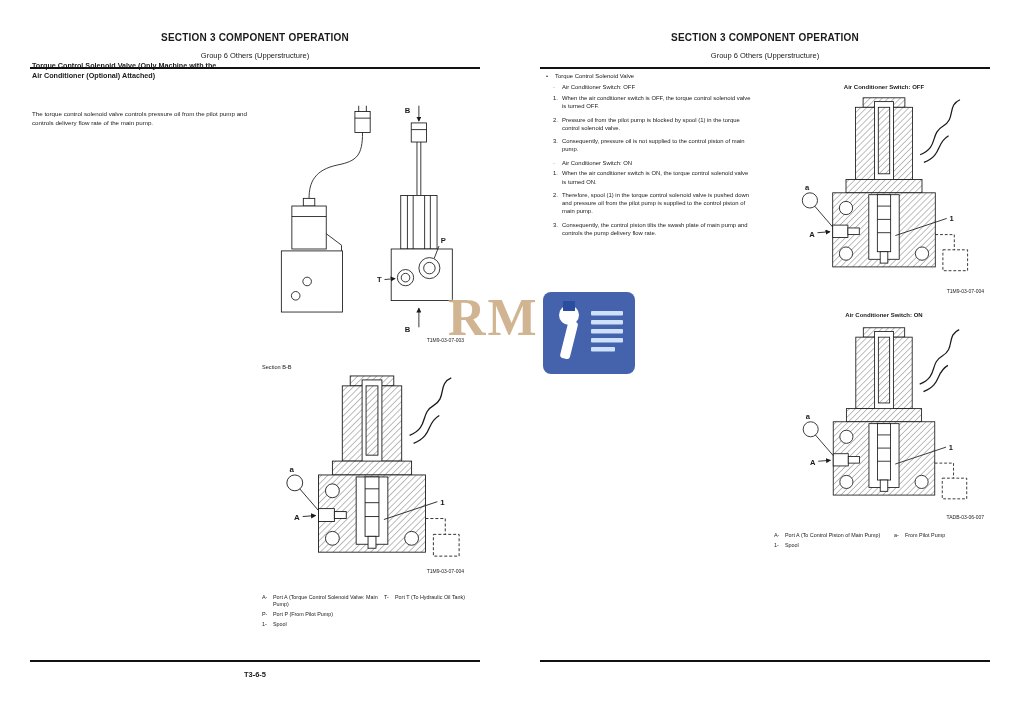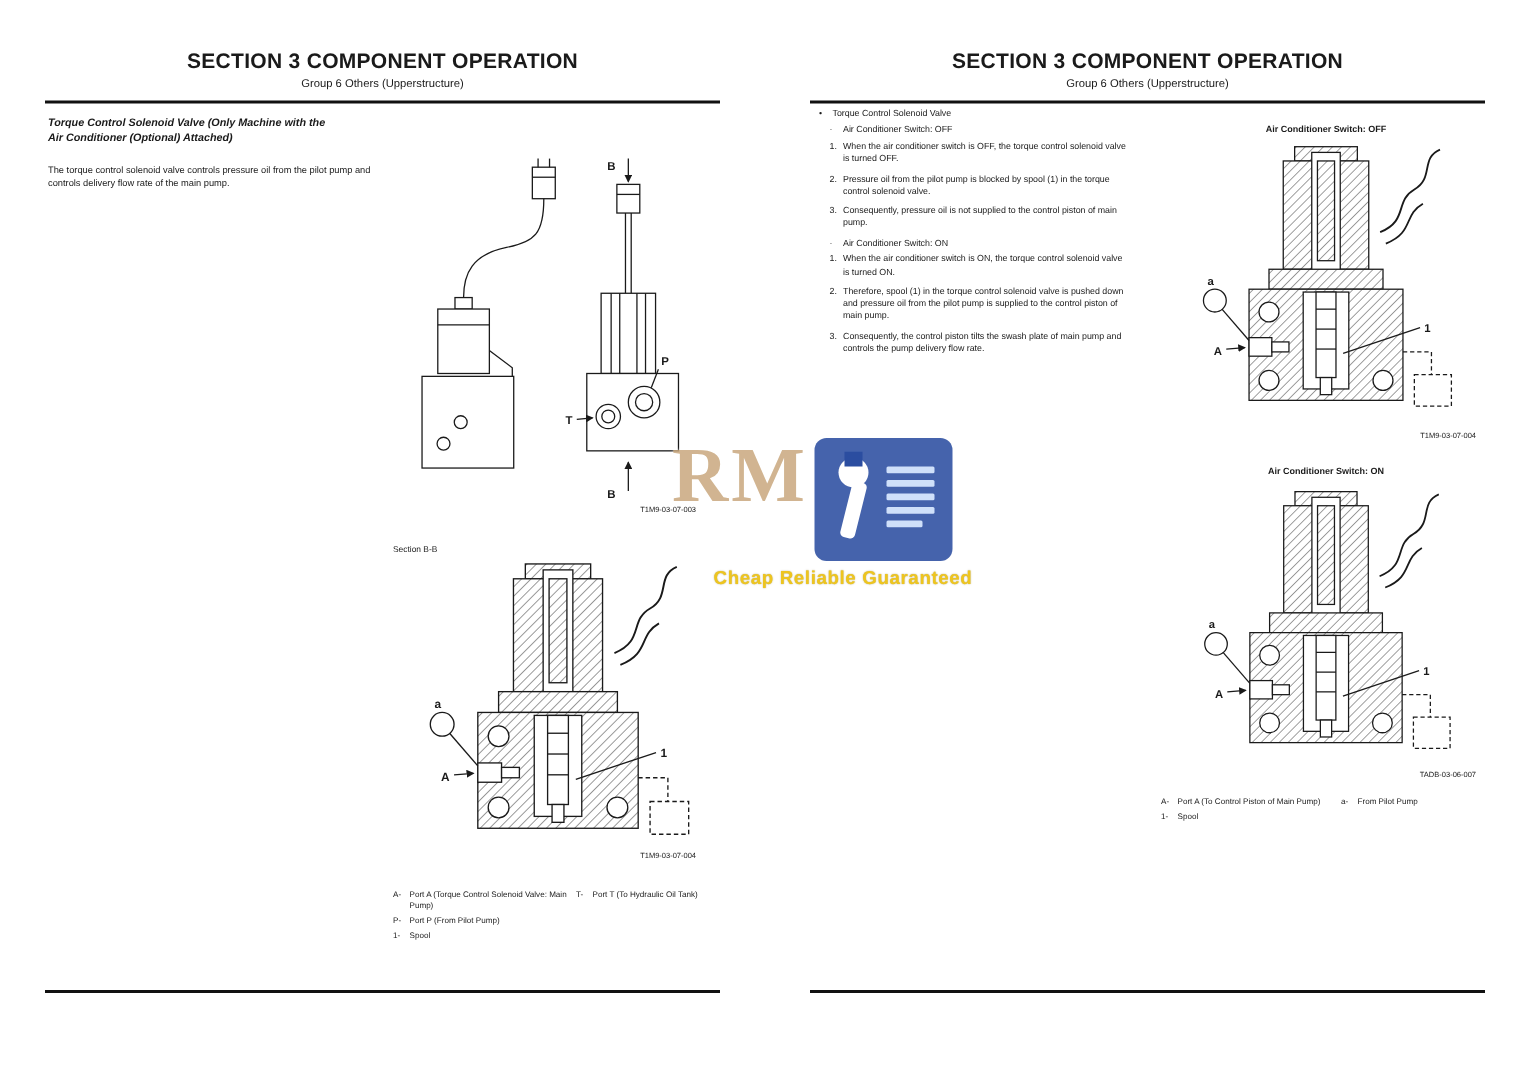--- a/index.html
+++ b/index.html
@@ -6,31 +6,31 @@
   html,body { width:1020px; height:720px; }
   body {
     position:relative; background:#ffffff; overflow:hidden;
     font-family:"Liberation Sans", sans-serif; color:#1a1a1a;
   }
   .page { position:absolute; top:24px; width:450px; height:676px; }
   #page-left  { left:30px; }
   #page-right { left:540px; }
 
   .hdr-title { position:absolute; top:8px; left:0; right:0; text-align:center;
-               font-size:14px; font-weight:bold; letter-spacing:.2px; }
+               font-size:10px; font-weight:bold; letter-spacing:.2px; }
   .hdr-sub   { position:absolute; top:27px; left:0; right:0; text-align:center;
                font-size:7.5px; font-weight:normal; }
   .hdr-rule  { position:absolute; top:43px; left:0; right:0; height:2px; background:#111; }
   .ftr-rule  { position:absolute; top:636px; left:0; right:0; height:1.5px; background:#111; }
   .ftr-text  { position:absolute; top:646px; left:0; right:0; text-align:center;
                font-size:7.5px; font-weight:bold; }
 
   
-  .lp-heading { position:absolute; left:2px; top:53px; width:196px;
-                font-size:7.2px; font-weight:bold; line-height:1.35;font-style:italic; }
+  .lp-heading { position:absolute; left:2px; top:37px; width:196px;
+                font-size:7.2px; font-weight:bold; line-height:1.35; }
   .lp-body    { position:absolute; left:2px; top:86px; width:228px;
                 font-size:6.2px; line-height:1.45; }
   .fig1       { position:absolute; left:246px; top:76px; width:196px; height:234px; }
   .fig1-cap   { position:absolute; left:262px; top:313px; width:172px; text-align:right; font-size:5px; }
   .section-label { position:absolute; left:232px; top:340px; font-size:5.6px; }
   .fig2       { position:absolute; left:234px; top:348px; width:216px; height:198px; }
   .fig2-cap   { position:absolute; left:262px; top:544px; width:172px; text-align:right; font-size:5px; }
   .lp-legend  { position:absolute; left:232px; top:570px; width:218px;
                 font-size:5.4px; line-height:1.35; display:flex; }
   .leg-col1 { width:122px; }
@@ -191,20 +191,21 @@
     </div>
     <div class="leg-col2">
       <div class="leg-item">
         <span class="leg-key">T-</span>
         <span class="leg-txt">Port T (To Hydraulic Oil Tank)</span>
       </div>
     </div>
   </div>
 
   <div class="ftr-rule"></div>
+  <div class="ftr-text">T3-6-5</div>
 </div>
 
 <div class="page" id="page-right">
   <div class="hdr-title">SECTION 3 COMPONENT OPERATION</div>
   <div class="hdr-sub">Group 6 Others (Upperstructure)</div>
   <div class="hdr-rule"></div>
 
   <div class="rp-list">
     <div class="li main">
       <span class="num">•</span>
@@ -304,14 +305,13 @@
         <g fill="#cfe0fa">
           <rect x="42" y="10" width="32" height="4.5" rx="1"></rect>
           <rect x="42" y="19" width="32" height="4.5" rx="1"></rect>
           <rect x="42" y="28" width="32" height="4.5" rx="1"></rect>
           <rect x="42" y="37" width="32" height="4.5" rx="1"></rect>
           <rect x="42" y="46" width="24" height="4.5" rx="1"></rect>
         </g>
       </svg>
     </div>
   </div>
-  <div class="wm-tagline">Cheap Reliable Guaranteed</div>
 </div>
 
 </body></html>

